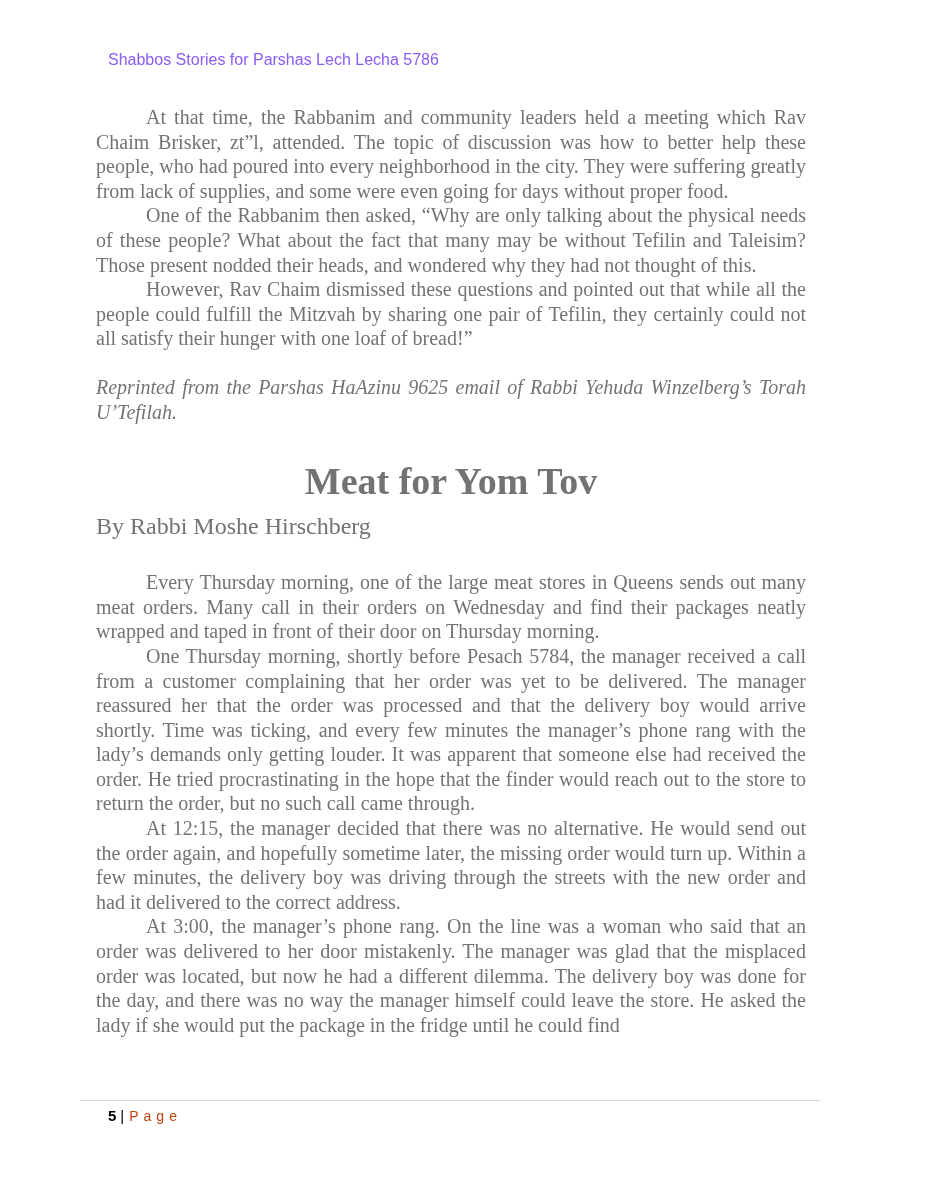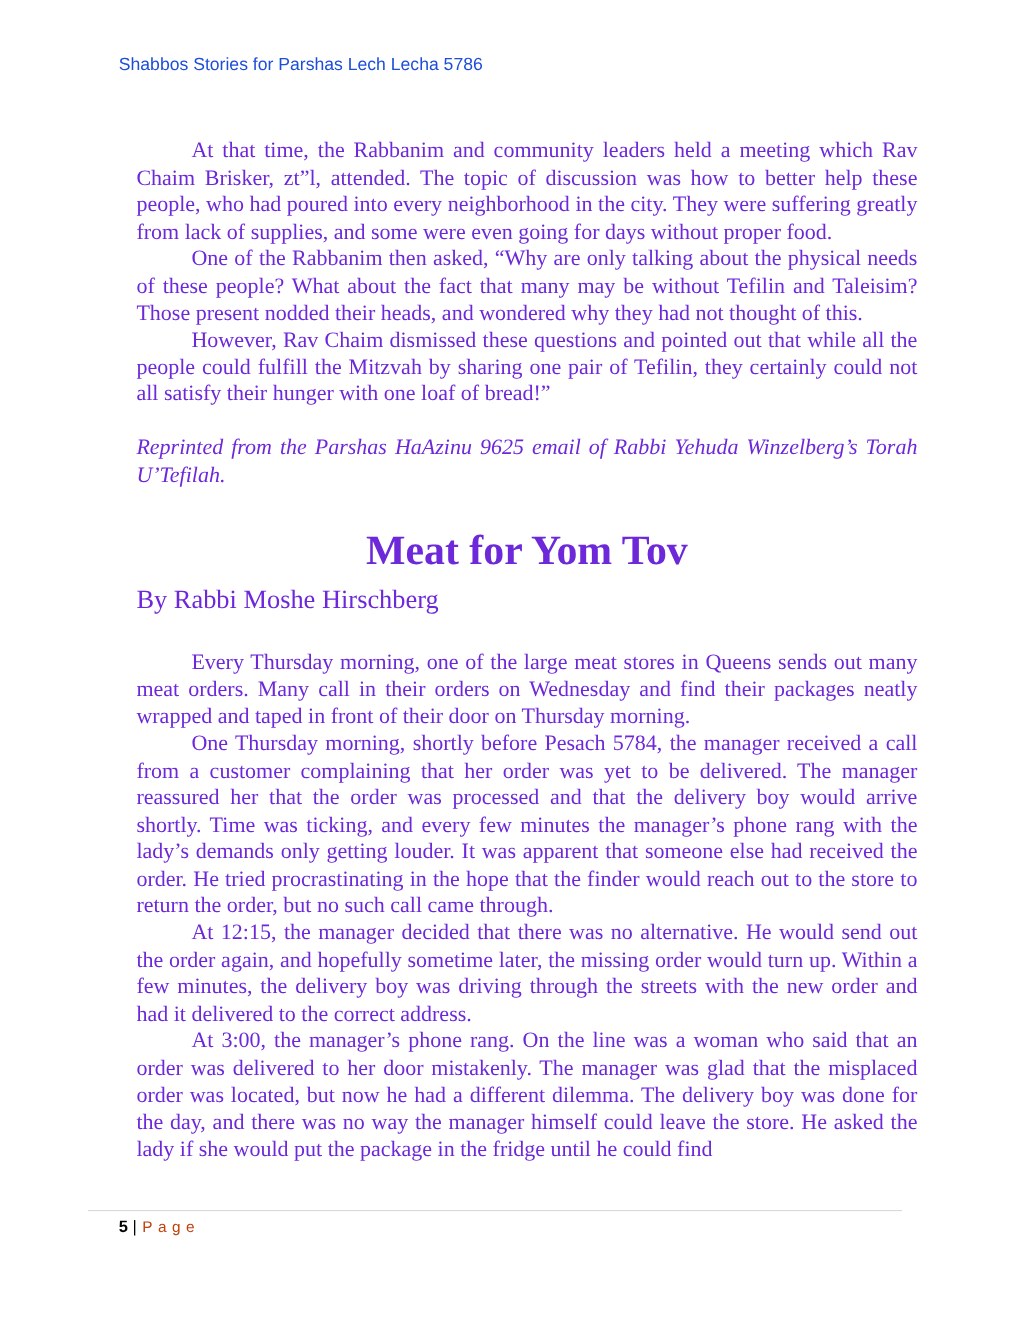--- a/index.html
+++ b/index.html
@@ -13,34 +13,33 @@
     height: 1200px;
     background: #ffffff;
     overflow: hidden;
   }
   .doc-header {
     position: absolute;
     left: 108px;
     top: 51px;
     font-family: "Liberation Sans", "DejaVu Sans", sans-serif;
     font-size: 16px;
-    color: #1d4ed8;
+    color: #8b5cf6;
     white-space: nowrap;
   }
   .doc-main {
     position: absolute;
-    left: 124px;
+    left: 96px;
     top: 105px;
     width: 710px;
     font-family: "Liberation Serif", "DejaVu Serif", serif;
     font-size: 20px;
     line-height: 24.6px;
-    color: #6d28d9;
+    color: #737373;
     text-align: justify;
-    margin-top: 20px;
   }
   .doc-main p {
     margin: 0;
     padding: 0;
   }
   .indent {
     text-indent: 50px;
   }
   .attribution {
     margin-top: 24px !important;

